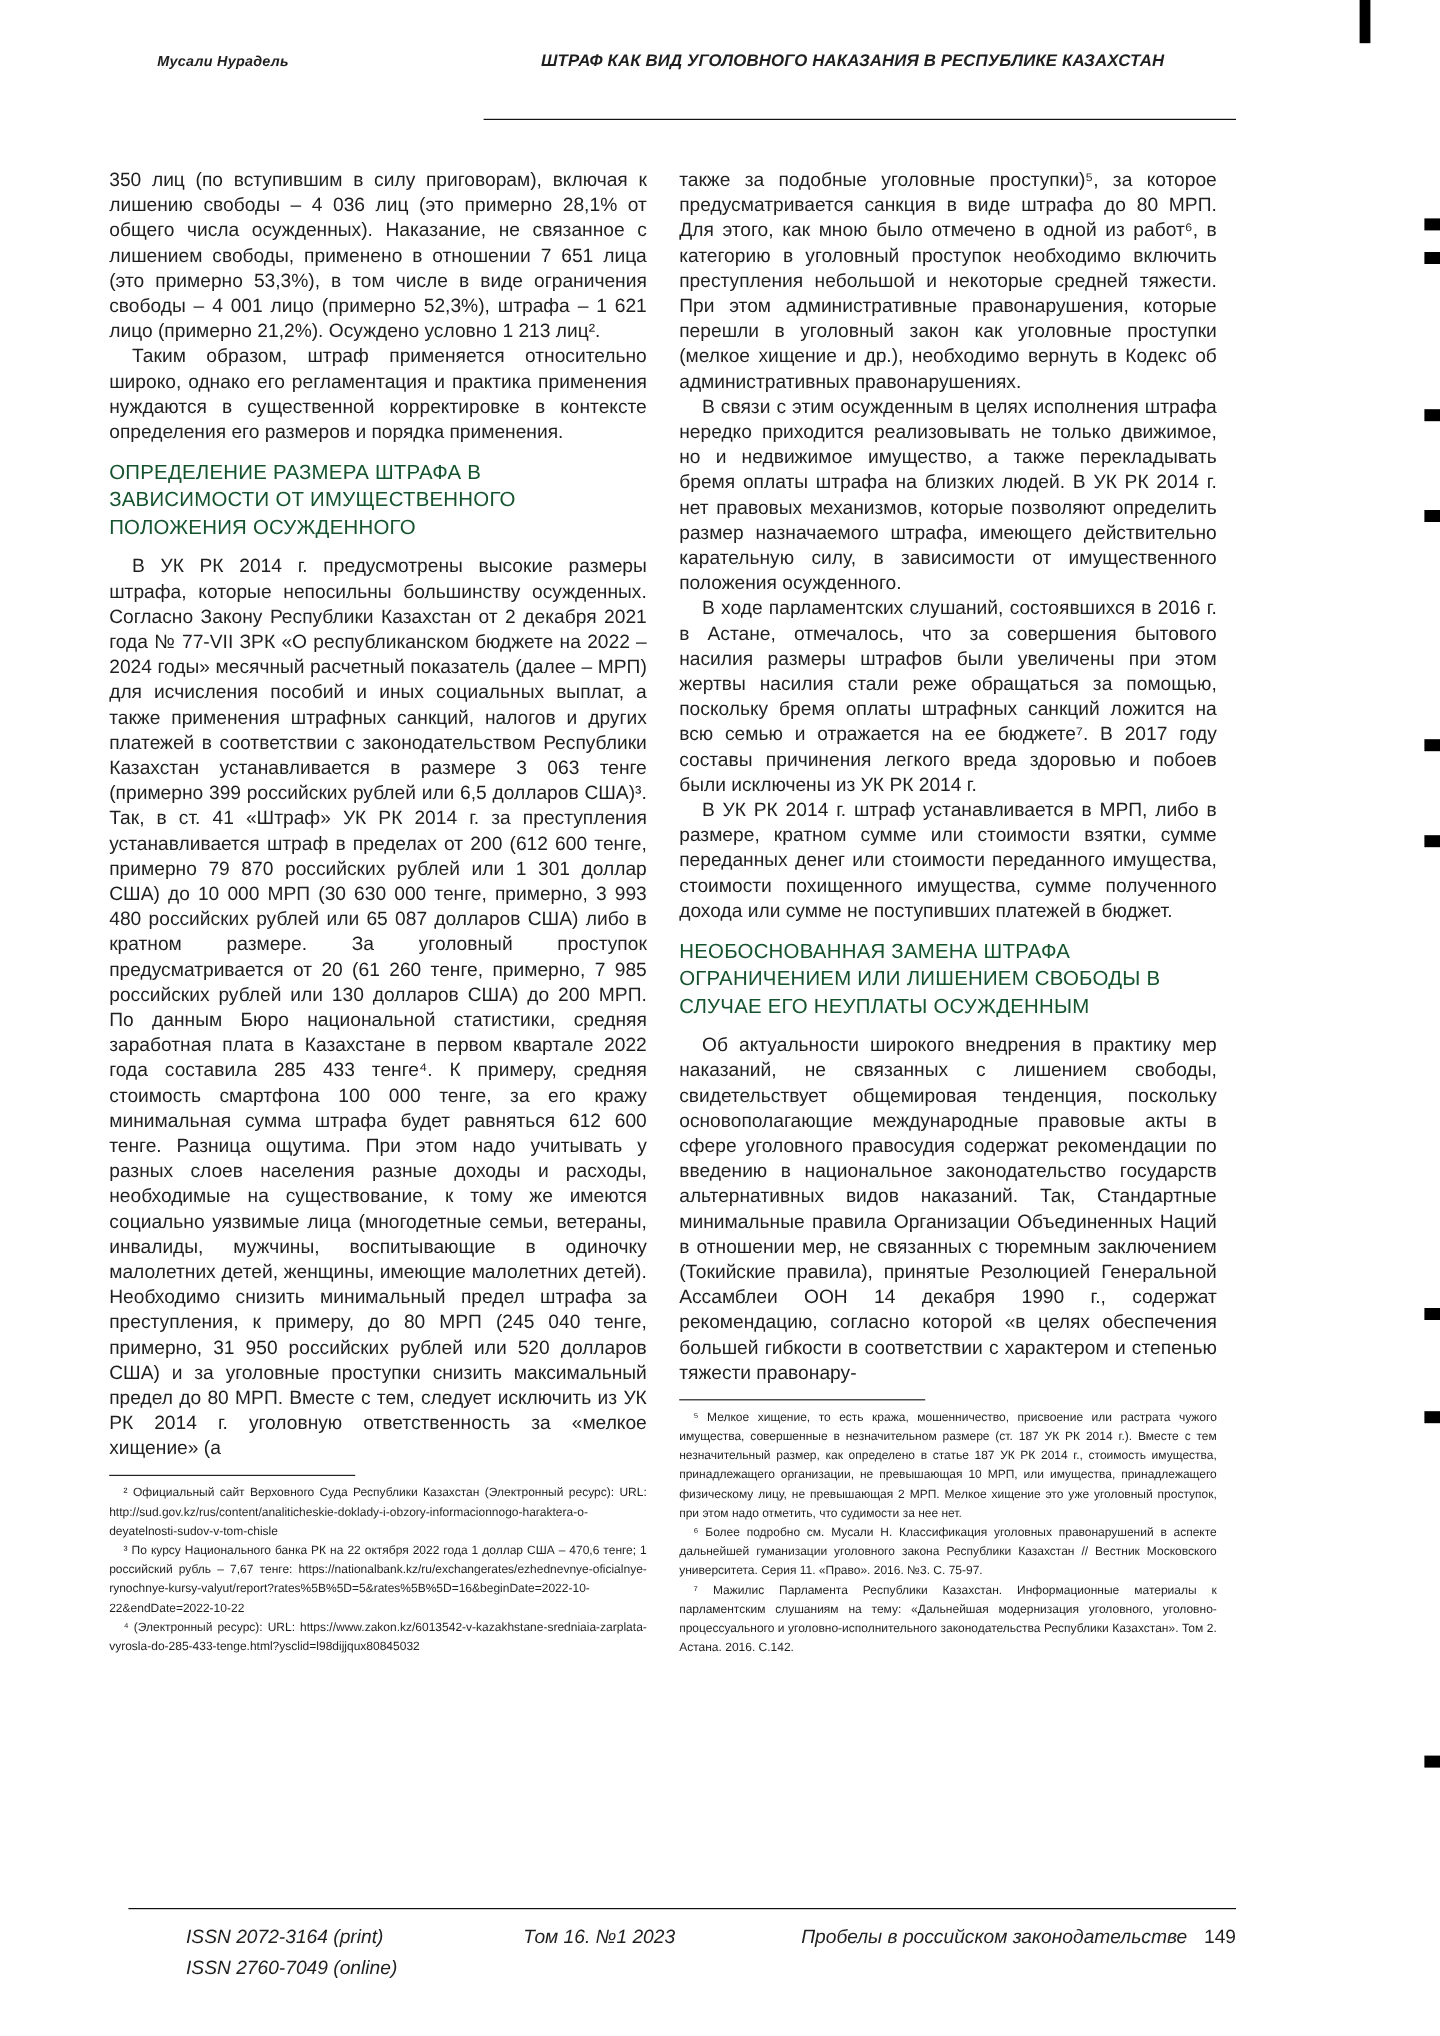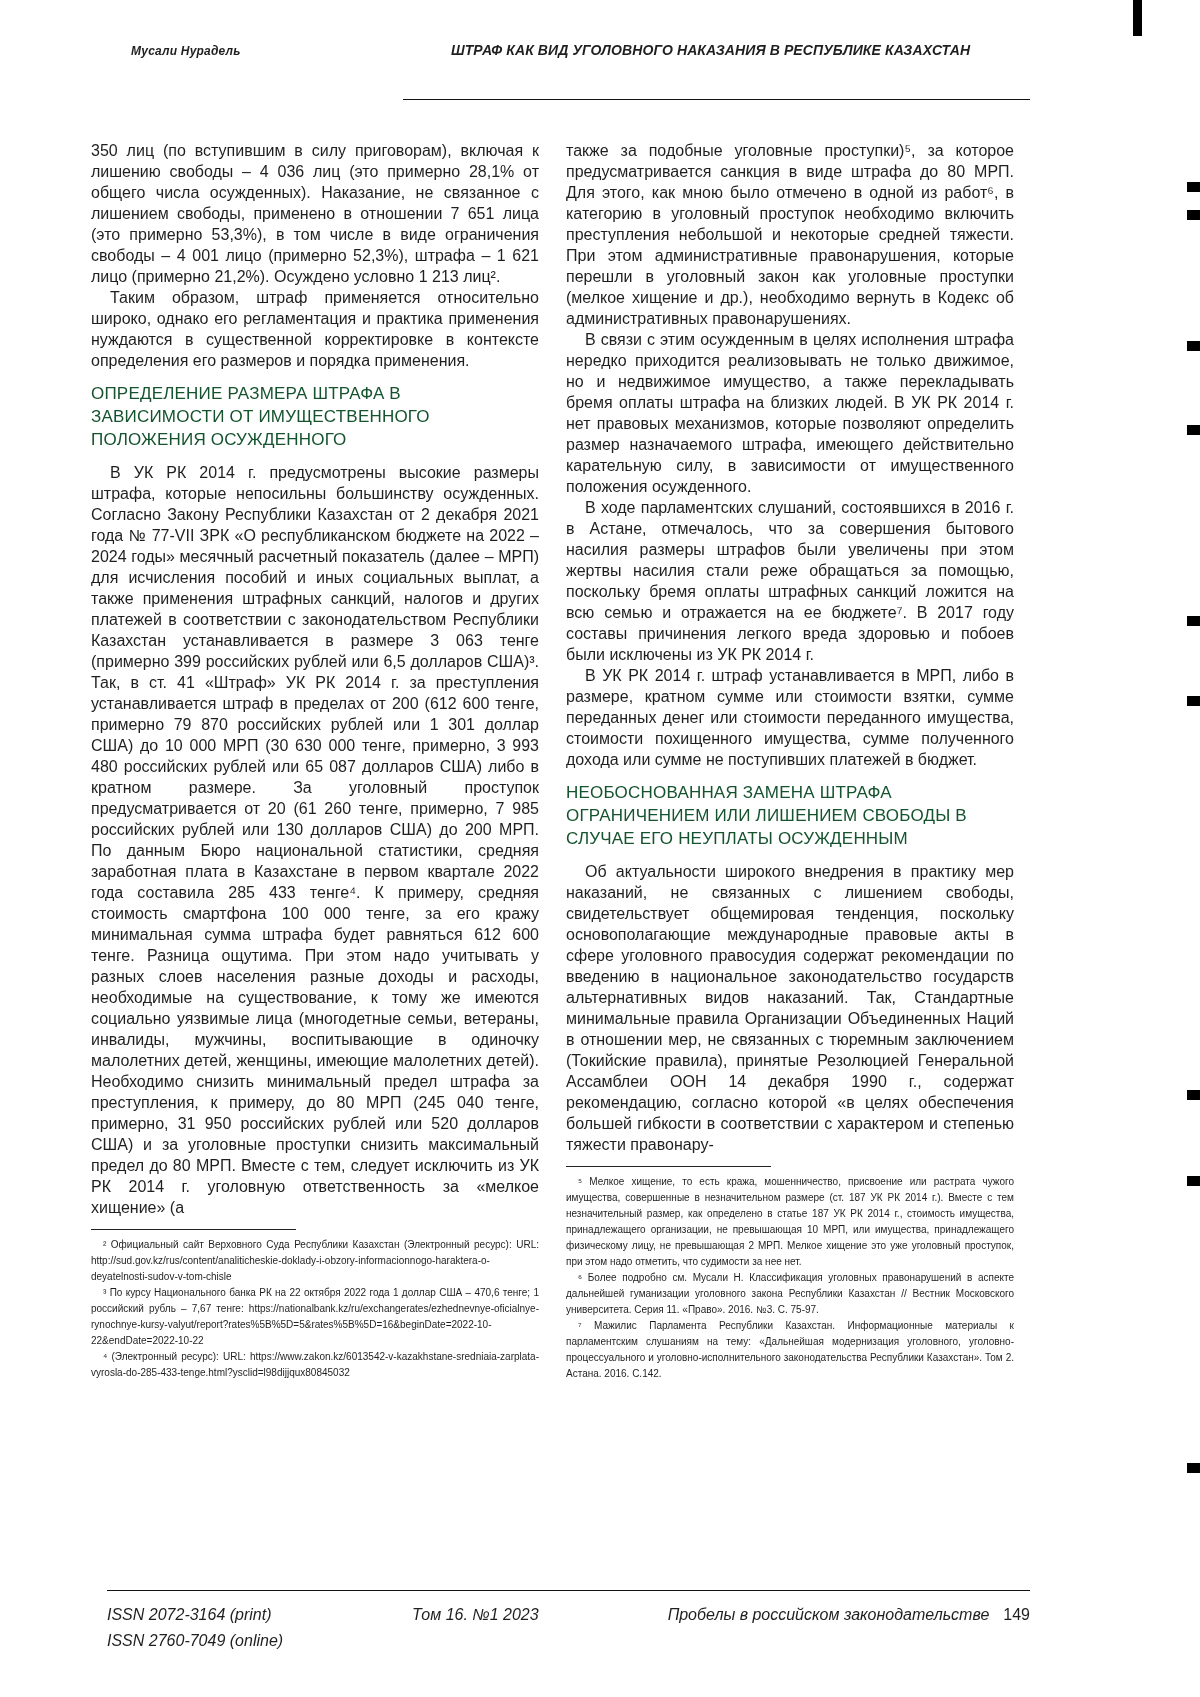--- a/index.html
+++ b/index.html
@@ -81,21 +81,21 @@
   
   .footer-rule {
     position: absolute; left: 107px; top: 1590px; width: 923px;
     border-top: 1.7px solid #111;
   }
   .page-footer {
     position: absolute; left: 107px; top: 1602px; width: 923px;
     display: flex; justify-content: space-between; align-items: flex-start;
     font-size: 16px; font-style: italic;
   }
-  .footer-left div { line-height: 26px; }
+  .footer-left div { line-height: 26px; margin-left: 48px; }
   .footer-center { line-height: 26px; }
   .footer-right { line-height: 26px; text-align: right; }
   .pageno { font-style: normal; margin-left: 14px; }
 
   
   .corner-mark {
     position: absolute; left: 1133px; top: 0; width: 9px; height: 36px;
     background: #000;
   }
   .edge-mark {

